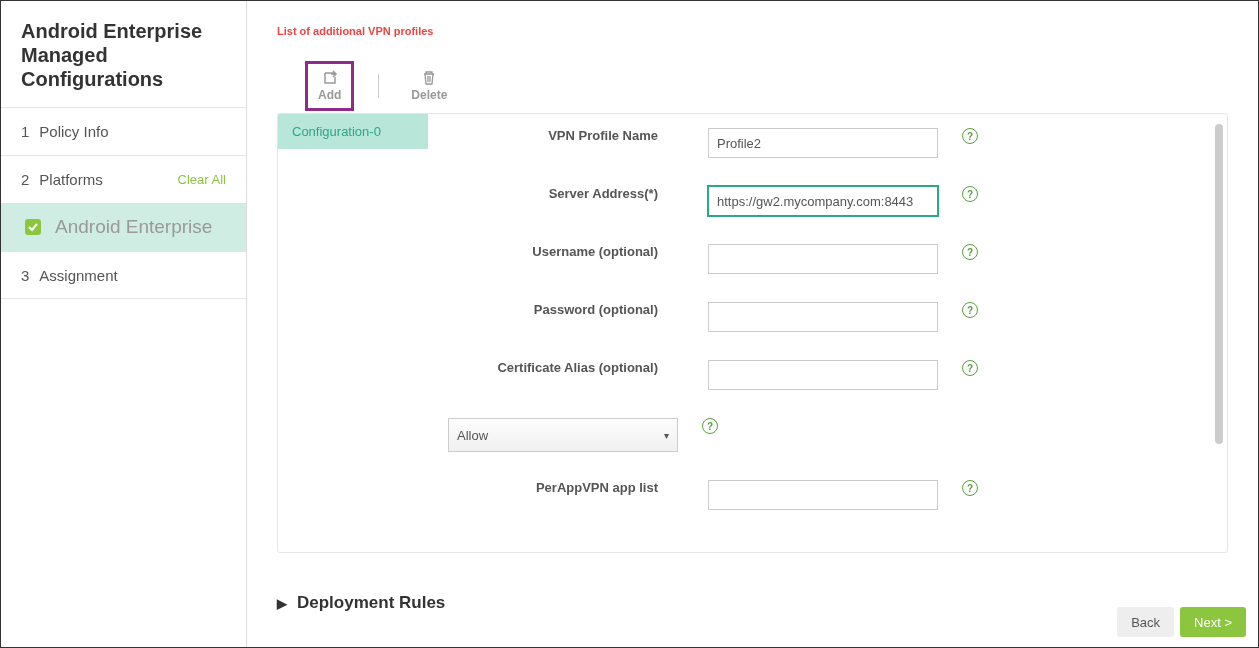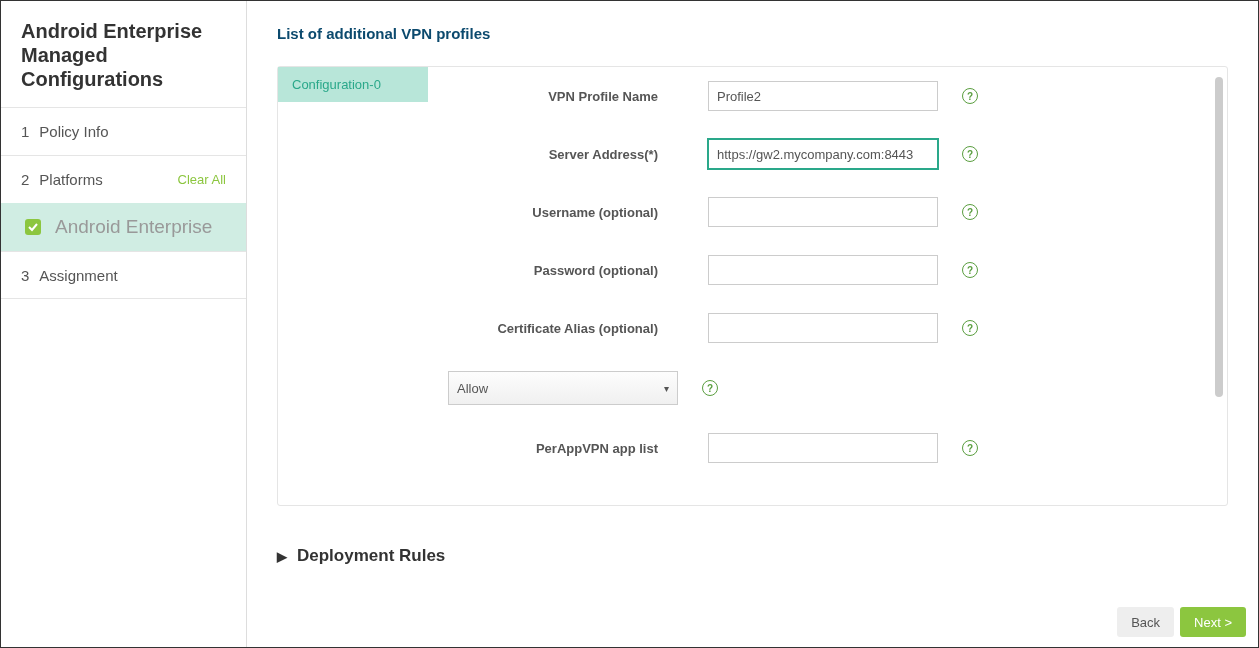--- a/index.html
+++ b/index.html
@@ -9,33 +9,33 @@
 .sidebar-title { padding: 18px 20px 16px 20px; font-size: 20px; font-weight: 700; color: #333; line-height: 1.2; }
 .sidebar-item { display: flex; align-items: center; height: 48px; padding: 0 20px; border-top: 1px solid #e5e5e5; cursor: pointer; color: #555; font-size: 15px; }
 .sidebar-item.last { border-bottom: 1px solid #e5e5e5; }
 .sidebar-item .num { margin-right: 10px; }
 .sidebar-item .clear-all { margin-left: auto; color: #8cc63f; font-size: 13px; }
 .sidebar-subitem { display: flex; align-items: center; height: 48px; padding: 0 20px 0 24px; background: #d0ede3; color: #999; font-size: 19px; cursor: pointer; }
 .checkbox { width: 16px; height: 16px; background: #8cc63f; border-radius: 3px; display: inline-flex; align-items: center; justify-content: center; margin-right: 14px; }
 .checkbox svg { width: 10px; height: 10px; }
 
 .main { flex: 1; padding: 24px 30px 0 30px; position: relative; display: flex; flex-direction: column; }
-.section-title { font-size: 15px; font-weight: 700; color: #0c4a6e; margin-bottom: 24px; }
+.section-title { font-size: 11px; font-weight: 700; color: #ef4444; margin-bottom: 24px; }
 
 .toolbar { display: flex; align-items: center; padding-left: 28px; margin-bottom: 2px; }
 .tool-btn { display: flex; flex-direction: column; align-items: center; color: #999; cursor: pointer; padding: 4px 8px; font-size: 12px; font-weight: 600; }
 .tool-btn svg { width: 16px; height: 16px; margin-bottom: 2px; }
 .tool-btn.highlight { border: 3px solid #8e2c8e; padding: 6px 10px; }
 .tool-divider { width: 1px; height: 24px; background: #ccc; margin: 0 24px; color: #ccc; }
 
 .config-panel { display: flex; border: 1px solid #e5e5e5; border-radius: 3px; min-height: 400px; }
 .config-list { width: 150px; }
 .config-item { background: #b8e6d9; color: #2aa88a; padding: 10px 14px; font-size: 13px; cursor: pointer; }
 .form-area { flex: 1; padding: 14px 40px 14px 20px; position: relative; }
-.form-row { display: flex; align-items: center; margin-bottom: 28px; }
+.form-row { display: flex; align-items: flex-start; margin-bottom: 28px; }
 .form-label { width: 260px; text-align: right; font-size: 13px; font-weight: 700; color: #555; padding-right: 50px; }
 .form-input { width: 230px; height: 30px; border: 1px solid #ccc; padding: 0 8px; font-size: 13px; color: #555; background: #fff; }
 .form-input.focused { border: 1px solid #2aa88a; outline: 1px solid #2aa88a; }
 .form-select { width: 230px; height: 34px; border: 1px solid #ccc; padding: 0 8px; font-size: 13px; color: #555; background: linear-gradient(#fdfdfd, #f0f0f0); display: flex; align-items: center; justify-content: space-between; cursor: pointer; }
 .form-select .caret { font-size: 10px; color: #555; }
 .help-icon { width: 16px; height: 16px; border: 1.5px solid #5a9e3f; color: #5a9e3f; border-radius: 50%; display: inline-flex; align-items: center; justify-content: center; font-size: 10px; font-weight: 700; margin-left: 24px; cursor: pointer; }
 .scroll-indicator { position: absolute; right: 4px; top: 10px; width: 8px; height: 320px; background: #ccc; border-radius: 4px; }
 
 .deployment { display: flex; align-items: center; margin-top: 40px; font-size: 17px; font-weight: 700; color: #333; cursor: pointer; }
 .deployment .arrow { margin-right: 10px; font-size: 13px; }
@@ -70,20 +70,35 @@
     </div>
     <div class="sidebar-item last">
       <span class="num">3</span>
       <span>Assignment</span>
     </div>
   </div>
 
   <div class="main">
     <div class="section-title">List of additional VPN profiles</div>
 
+    <div class="toolbar">
+      <div class="tool-btn highlight">
+        <svg viewBox="0 0 16 16">
+            <path d="M3 3 h8 v2 M3 3 v10 h10 v-6 M11 1 l3 3 l-3 3 M14 4 h-5" stroke="#999" stroke-width="1.5" fill="none"></path>
+          </svg>
+        <span>Add</span>
+      </div>
+      <div class="tool-divider"></div>
+      <div class="tool-btn">
+        <svg viewBox="0 0 16 16">
+            <path d="M3 4 h10 M5 4 v-2 h6 v2 M4 4 l1 10 h6 l1 -10 M7 6 v6 M9 6 v6" stroke="#999" stroke-width="1.3" fill="none"></path>
+          </svg>
+        <span>Delete</span>
+      </div>
+    </div>
 
     <div class="config-panel">
       <div class="config-list">
         <div class="config-item">Configuration-0</div>
       </div>
       <div class="form-area">
         <div class="form-row">
           <div class="form-label">VPN Profile Name</div>
           <input class="form-input" value="Profile2" style="">
           <span class="help-icon">?</span>

